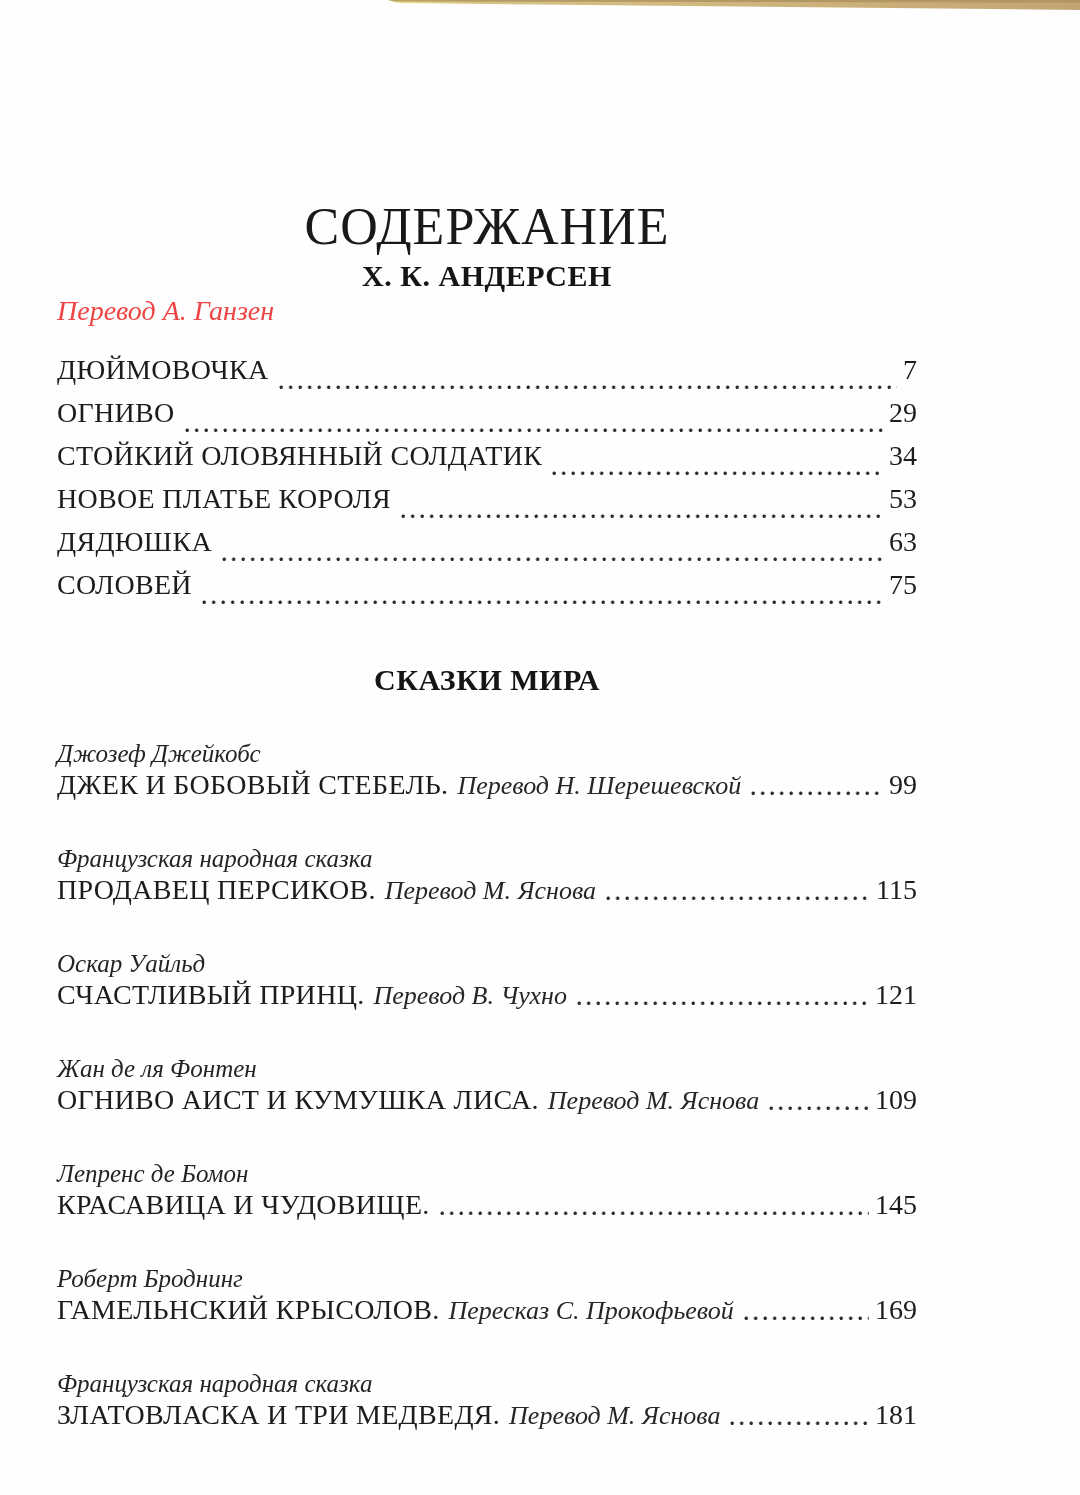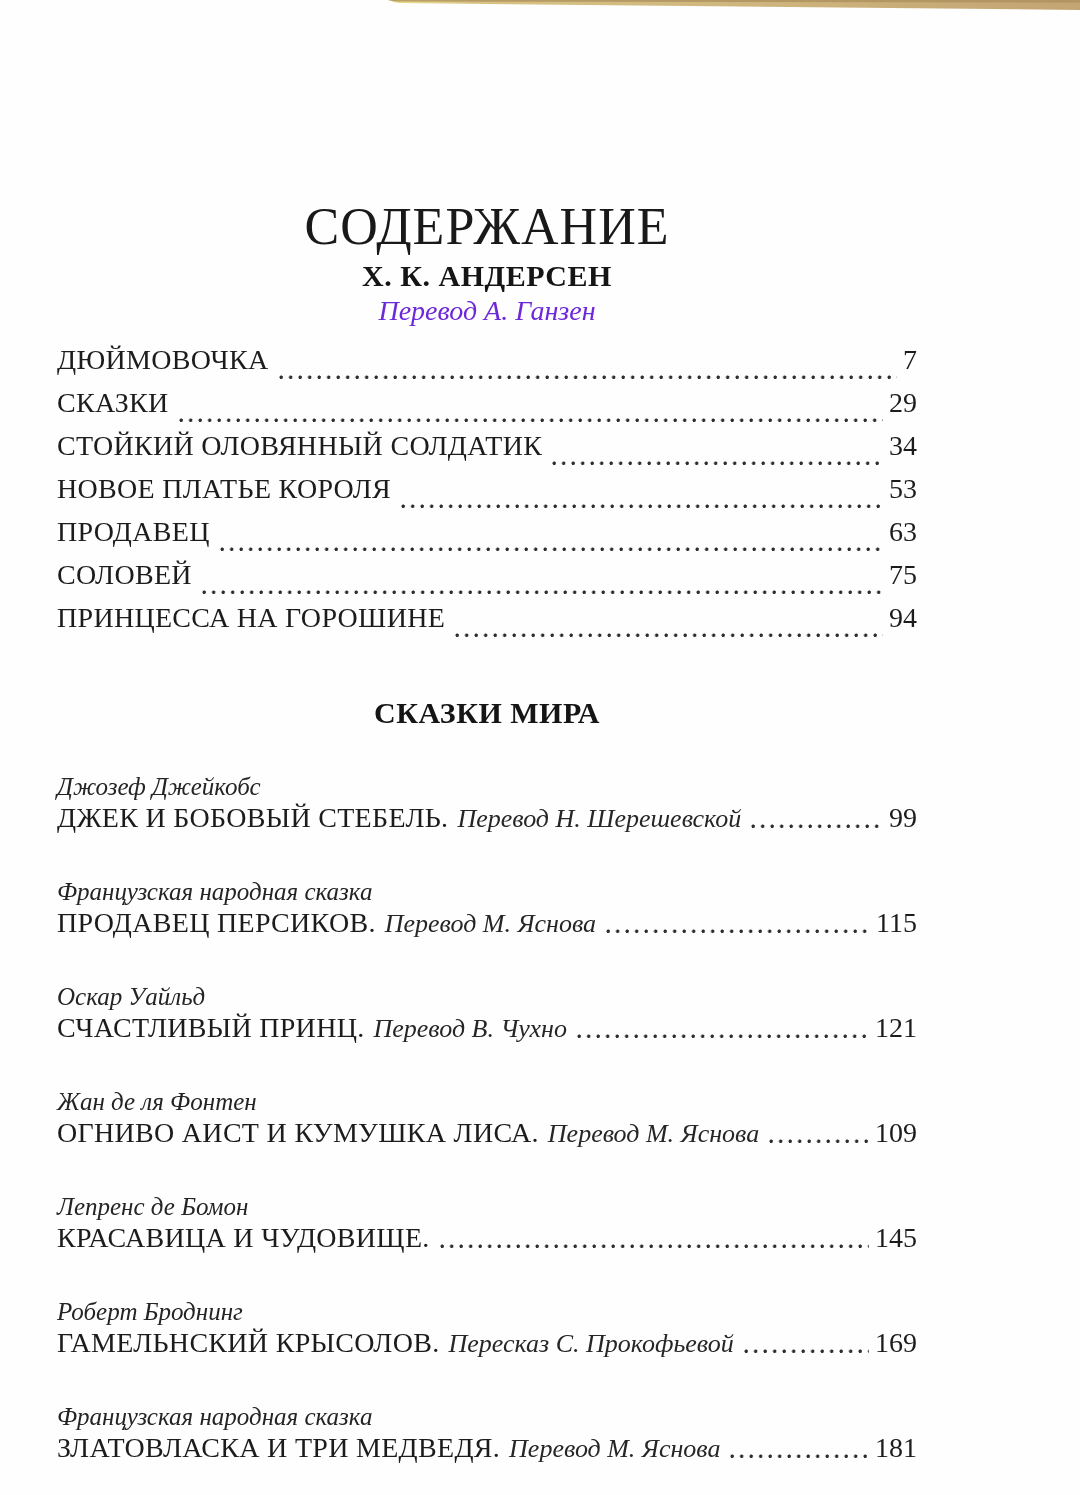--- a/index.html
+++ b/index.html
@@ -33,28 +33,27 @@
 
   .section-heading {
     text-align: center;
     font-size: 30px;
     font-weight: 700;
     line-height: 36px;
     letter-spacing: 0.5px;
     color: #151515;
   }
   .section-subheading {
-    text-align: center;
     font-style: italic;
     font-size: 28px;
     line-height: 34px;
-    color: #6d28d9;
-  }
-
-  .toc-list { margin-top: 16px; }
+    color: #ef4444;
+  }
+
+  .toc-list { margin-top: 26px; }
   .toc-row {
     display: flex;
     align-items: baseline;
     height: 43px;
   }
   .toc-title {
     font-size: 28px;
     letter-spacing: 0.3px;
     white-space: nowrap;
     color: #1c1c1c;
@@ -117,54 +116,49 @@
       <div class="section-heading">Х. К. АНДЕРСЕН</div>
       <div class="section-subheading">Перевод А. Ганзен</div>
       <div class="toc-list" id="andersen-entries">
   <div class="toc-row">
     <span class="toc-title">ДЮЙМОВОЧКА</span>
     <span class="dot-leader"></span>
     <span class="page-num">7</span>
   </div>
 
   <div class="toc-row">
-    <span class="toc-title">СКАЗКИ</span>
+    <span class="toc-title">ОГНИВО</span>
     <span class="dot-leader"></span>
     <span class="page-num">29</span>
   </div>
 
   <div class="toc-row">
     <span class="toc-title">СТОЙКИЙ ОЛОВЯННЫЙ СОЛДАТИК</span>
     <span class="dot-leader"></span>
     <span class="page-num">34</span>
   </div>
 
   <div class="toc-row">
     <span class="toc-title">НОВОЕ ПЛАТЬЕ КОРОЛЯ</span>
     <span class="dot-leader"></span>
     <span class="page-num">53</span>
   </div>
 
   <div class="toc-row">
-    <span class="toc-title">ПРОДАВЕЦ</span>
+    <span class="toc-title">ДЯДЮШКА</span>
     <span class="dot-leader"></span>
     <span class="page-num">63</span>
   </div>
 
   <div class="toc-row">
     <span class="toc-title">СОЛОВЕЙ</span>
     <span class="dot-leader"></span>
     <span class="page-num">75</span>
   </div>
 
-  <div class="toc-row">
-    <span class="toc-title">ПРИНЦЕССА НА ГОРОШИНЕ</span>
-    <span class="dot-leader"></span>
-    <span class="page-num">94</span>
-  </div>
 </div>
     </div>
 
     <div>
       <div class="section-heading world-heading">СКАЗКИ МИРА</div>
       <div class="world-list" id="world-entries">
   <div class="world-group">
     <div class="author-line">Джозеф Джейкобс</div>
     <div class="toc-row">
       <span class="toc-title">ДЖЕК И БОБОВЫЙ СТЕБЕЛЬ.</span>

